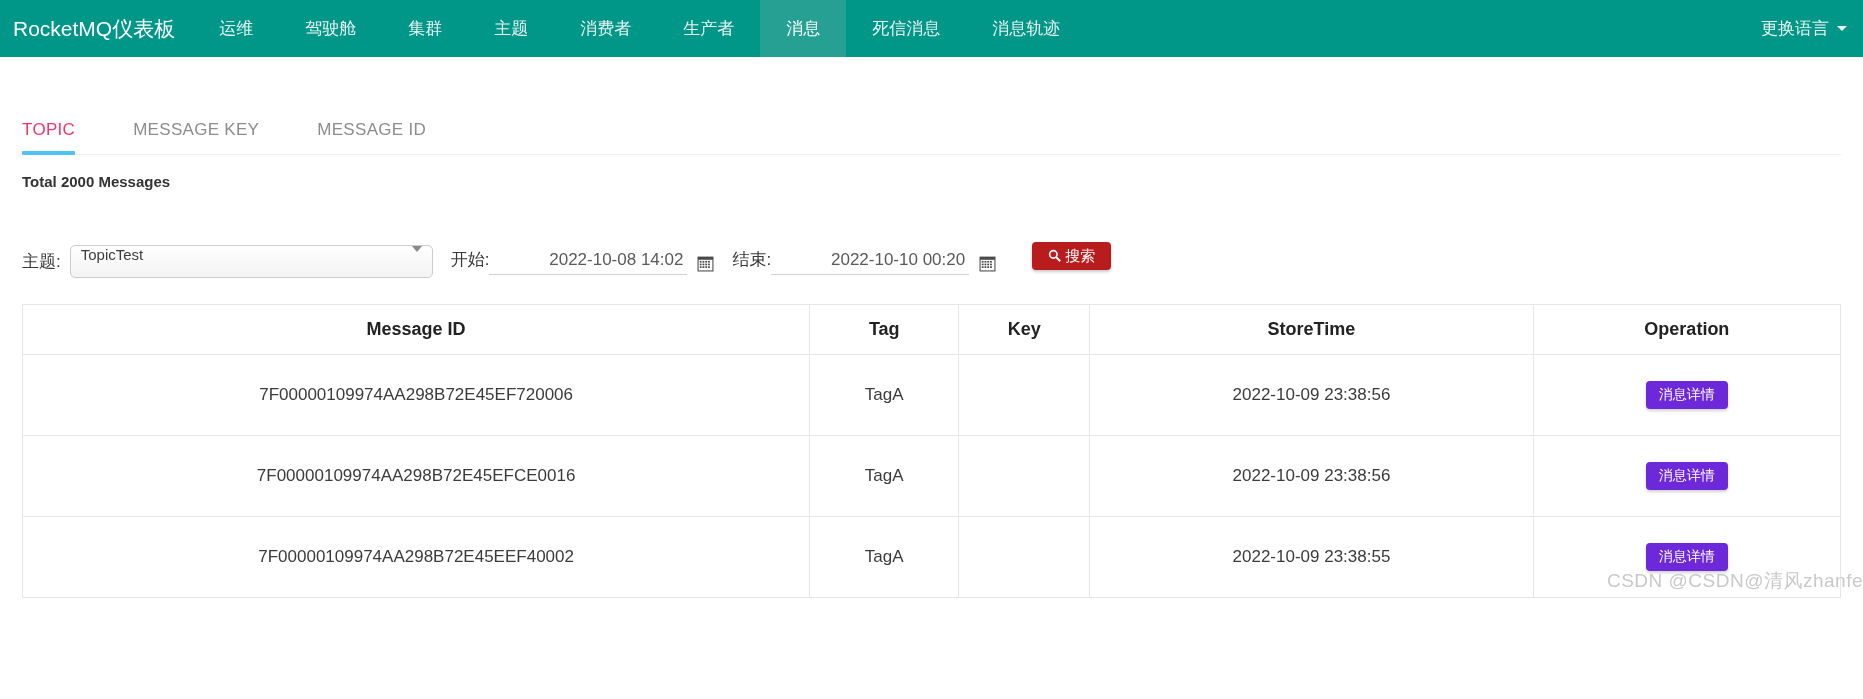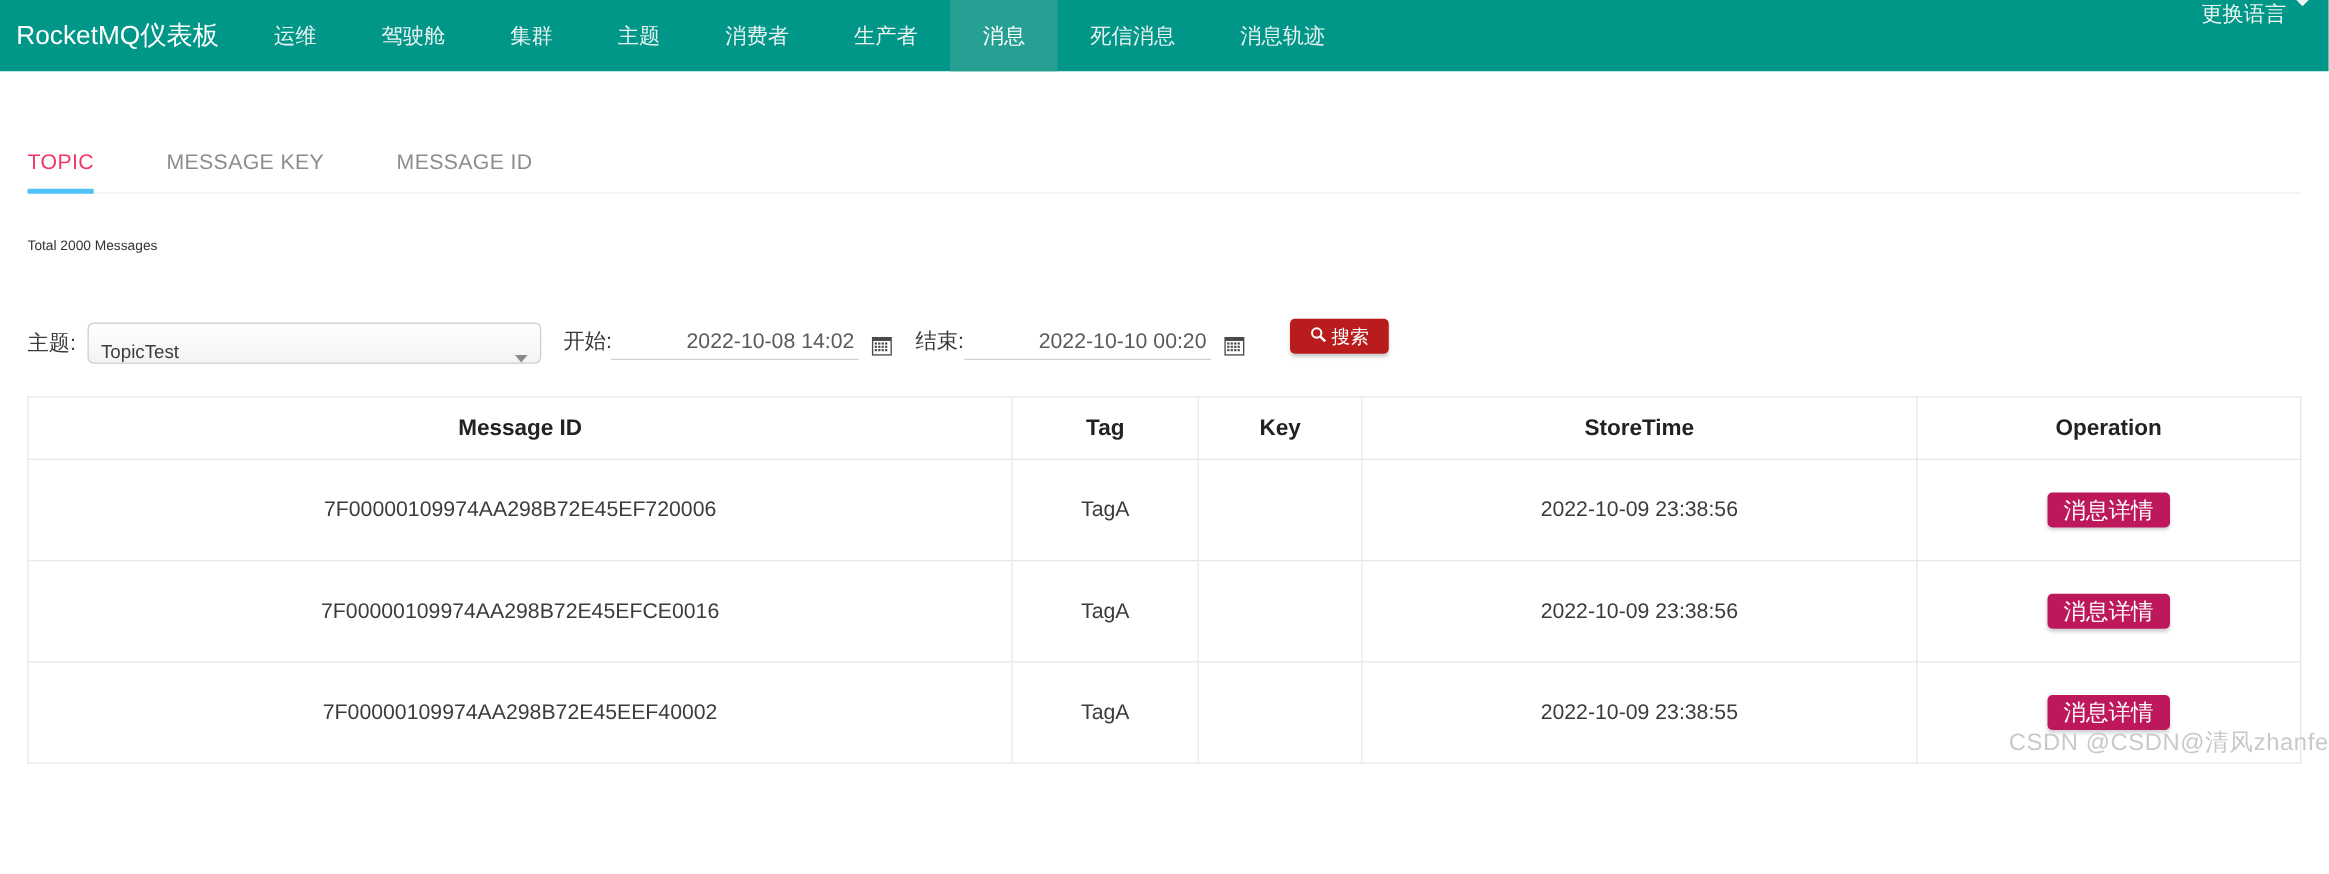--- a/index.html
+++ b/index.html
@@ -32,21 +32,21 @@
     display: flex; align-items: center;
     padding: 0 26px;
     color: #e8f3f1;
     font-size: 17px;
     white-space: nowrap;
     cursor: pointer;
   }
   .nav-item.active { background: #26a093; color: #ffffff; }
   .nav-right {
     margin-left: auto;
-    display: flex; align-items: flex-start;
+    display: flex; align-items: center;
     padding-right: 16px;
     color: #eaf5f3;
     font-size: 17px;
     white-space: nowrap;
     cursor: pointer;
   }
   .caret {
     display: inline-block;
     margin-left: 8px;
     width: 0; height: 0;
@@ -79,23 +79,24 @@
   .tab.active::after {
     content: "";
     position: absolute;
     left: 0; right: 22px; bottom: -1px;
     height: 4px;
     background: #4fc3f7;
     border-radius: 1px;
   }
 
   .total-line {
-    font-size: 11px;
+    font-size: 15px;
     color: #333333;
-    margin-top: 36px;
+    margin-top: 18px;
+    font-weight: bold;
   }
 
   
   .filter-row {
     display: flex;
     align-items: center;
     margin-top: 50px;
     height: 42px;
   }
   .filter-label {
@@ -104,21 +105,21 @@
     margin-right: 9px;
     white-space: nowrap;
   }
   .topic-select {
     width: 363px;
     height: 33px;
     border: 1px solid #ccc;
     border-radius: 5px;
     background: linear-gradient(#ffffff, #f3f3f3);
     display: flex;
-    align-items: flex-end;
+    align-items: flex-start;
     padding: 0 10px;
     font-size: 15px;
     color: #3c3c3c;
     cursor: pointer;
     position: relative;
   }
   .topic-select .sel-caret {
     margin-left: auto;
     width: 0; height: 0;
     border-left: 5px solid transparent;
@@ -198,27 +199,27 @@
     color: #3b3b3b;
     padding: 0 6px;
   }
   .col-id    { width: 43.3%; }
   .col-tag   { width: 8.2%; }
   .col-key   { width: 7.2%; }
   .col-time  { width: 24.4%; }
   .col-op    { width: 16.9%; }
 
   .detail-btn {
-    background: #be185d;
+    background: #6d28d9;
     color: #ffffff;
     border: none;
     border-radius: 4px;
     height: 28px;
     padding: 0 13px;
-    font-size: 18px;
+    font-size: 14px;
     font-family: "Liberation Sans", sans-serif;
     cursor: pointer;
     box-shadow: 0 2px 3px rgba(0,0,0,.18);
   }
 
   .watermark {
     position: absolute;
     right: 0;
     bottom: 4px;
     font-size: 19px;

